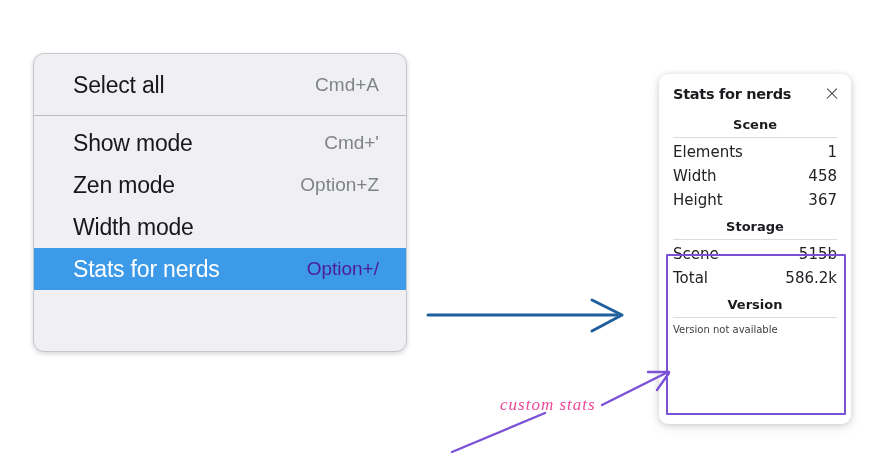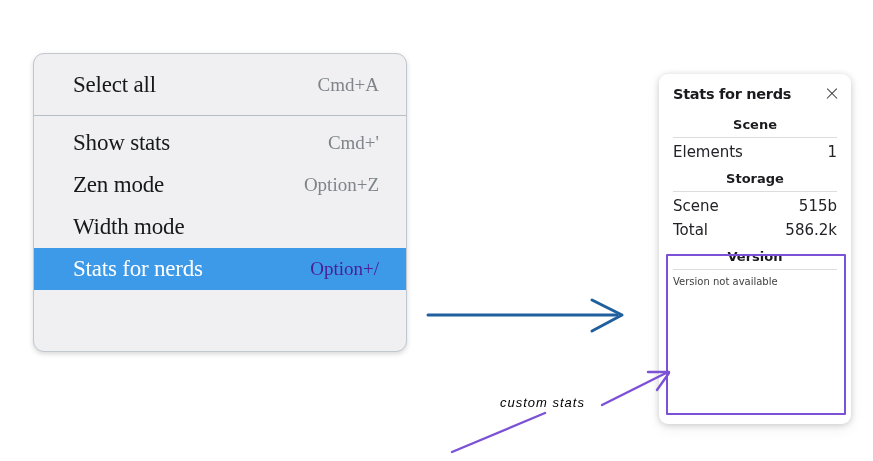--- a/index.html
+++ b/index.html
@@ -22,21 +22,20 @@
     left: 33px;
     top: 53px;
     width: 374px;
     height: 299px;
     background: #f0f0f2;
     border: 1px solid #c3c7cf;
     border-radius: 11px;
     box-shadow: 0 2px 5px rgba(0,0,0,0.16);
     box-sizing: border-box;
     overflow: hidden;
-    font-family: Liberation Serif, serif;
   }
   .menu-group { padding: 6px 0; }
   .menu-group.group-top { padding-top: 10px; padding-bottom: 9px; }
   .menu-sep {
     height: 1px;
     background: #b7bec9;
     width: 100%;
   }
   .menu-item {
     display: flex;
@@ -158,45 +157,45 @@
   #annotations {
     position: absolute;
     left: 0; top: 0;
     width: 873px; height: 461px;
     pointer-events: none;
   }
   #annotation-label {
     position: absolute;
     left: 500px;
     top: 395px;
-    font-family: Liberation Sans, sans-serif;
-    font-size: 13px;
+    font-family: Liberation Serif, serif;
+    font-size: 17px;
     font-style: italic;
     letter-spacing: 1px;
-    color: #000000;
+    color: #ec4899;
     white-space: nowrap;
   }
 </style>
 </head>
 <body>
 
 <div id="context-menu">
 
   <div class="menu-group group-top">
     <div class="menu-item">
       <span class="mi-label">Select all</span>
       <span class="mi-shortcut">Cmd+A</span>
     </div>
   </div>
 
   <div class="menu-sep"></div>
 
   <div class="menu-group">
     <div class="menu-item">
-      <span class="mi-label">Show stats</span>
+      <span class="mi-label">Show mode</span>
       <span class="mi-shortcut">Cmd+'</span>
     </div>
     <div class="menu-item">
       <span class="mi-label">Zen mode</span>
       <span class="mi-shortcut">Option+Z</span>
     </div>
     <div class="menu-item">
       <span class="mi-label">Width mode</span>
     </div>
     <div class="menu-item selected">
@@ -213,20 +212,28 @@
     <span class="sp-close"></span>
   </div>
 
   <div class="sp-body">
 
     <div class="sp-section-title">Scene</div>
     <div class="sp-rule"></div>
     <div class="sp-row">
       <span class="k">Elements</span>
       <span class="v">1</span>
+    </div>
+    <div class="sp-row">
+      <span class="k">Width</span>
+      <span class="v">458</span>
+    </div>
+    <div class="sp-row">
+      <span class="k">Height</span>
+      <span class="v">367</span>
     </div>
 
     <div class="sp-section-title">Storage</div>
     <div class="sp-rule"></div>
     <div class="sp-row">
       <span class="k">Scene</span>
       <span class="v">515b</span>
     </div>
     <div class="sp-row">
       <span class="k">Total</span>

